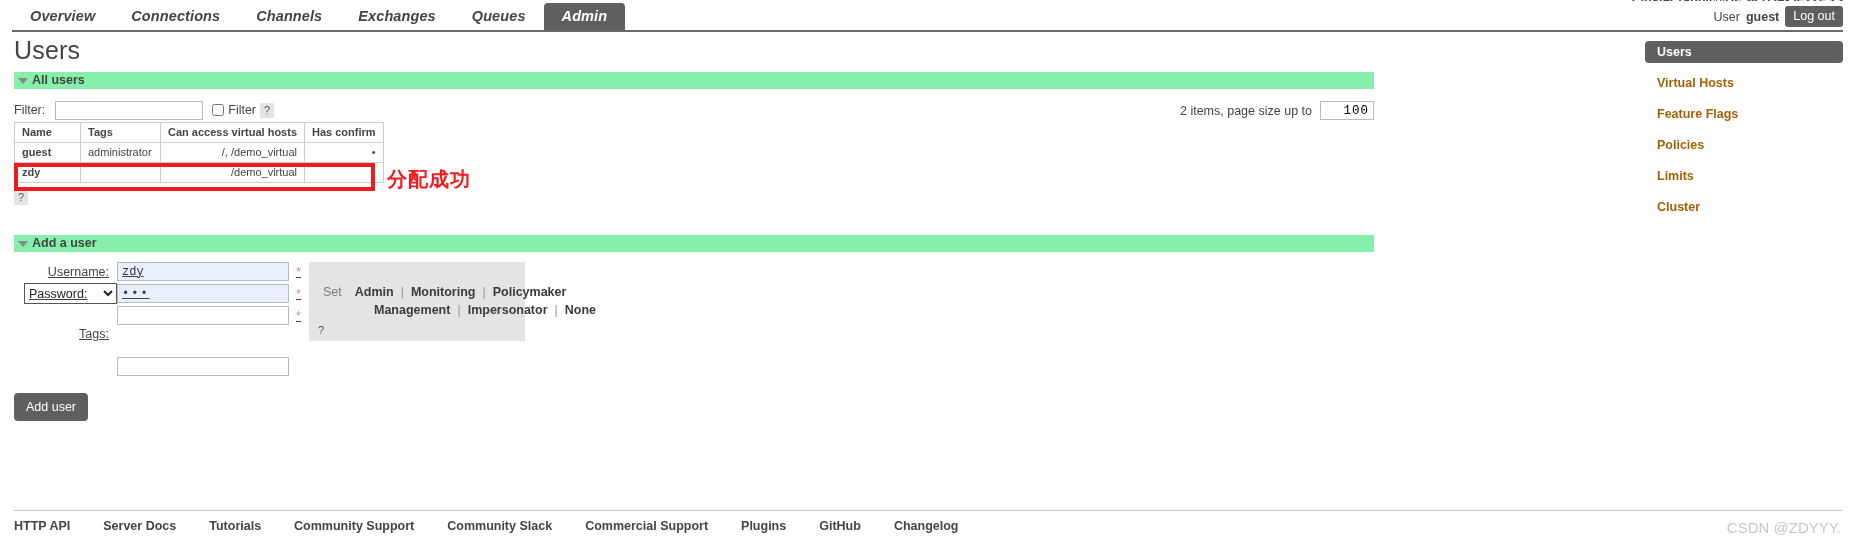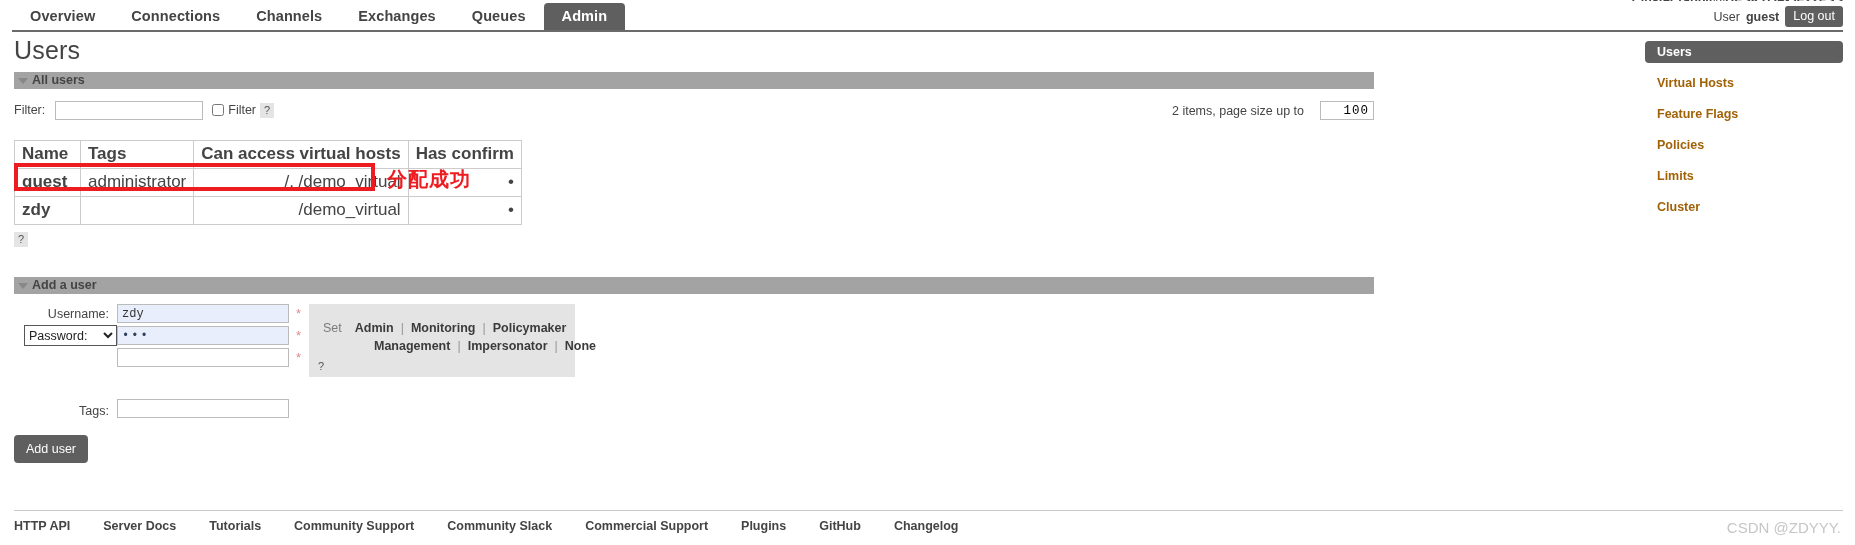--- a/index.html
+++ b/index.html
@@ -15,21 +15,21 @@
   #page { position: relative; width: 1855px; height: 545px; }
 
   
   #topnav {
     position: absolute; left: 0; top: 0; width: 1855px; height: 31px;
   }
   #nav-tabs { position: absolute; left: 12px; top: 0; display: flex; align-items: flex-end; height: 31px; }
   .nav-tab {
     padding: 6px 18px 7px 18px;
     font-size: 14.5px; font-weight: bold; color: #444;
-    letter-spacing: .1px; cursor: pointer; line-height: 15px;
+    letter-spacing: .1px; cursor: pointer; line-height: 15px; font-style: italic;
   }
   .nav-tab.active { background: #605f5f; color: #fff; border-radius: 4px 4px 0 0; }
   #nav-rule {
     position: absolute; left: 12px; top: 30px; width: 1831px; height: 2px;
     background: #6a6a6a;
   }
 
   
   #userblock {
     position: absolute; right: 12px; top: 6px;
@@ -49,21 +49,21 @@
 
   
   #main { position: absolute; left: 14px; top: 36px; width: 1360px; }
 
   h1#page-title {
     margin: 0 0 7px 0; font-size: 25px; font-weight: normal;
     color: #444; letter-spacing: .2px;
   }
 
   .section-head {
-    background: #a3a3a3; height: 17px; line-height: 17px;
+    background: #86efac; height: 17px; line-height: 17px;
     font-weight: bold; font-size: 12.5px; color: #444;
     padding-left: 18px; position: relative; cursor: pointer;
     width: 1360px;
   }
   .section-head .tri {
     position: absolute; left: 4px; top: 6px;
     width: 0; height: 0; border-left: 5px solid transparent;
     border-right: 5px solid transparent; border-top: 6px solid #888;
   }
 
@@ -79,32 +79,32 @@
   .regex-wrap { display: flex; align-items: center; margin-left: 9px; gap: 4px; }
   #regex-checkbox { width: 12px; height: 12px; margin: 0; }
   .regex-label { font-size: 12.5px; color: #444; }
   .help-q {
     background: #e4e4e4; color: #555; font-size: 11px;
     padding: 1px 4px 2px 4px; cursor: pointer; line-height: 12px;
     display: inline-block;
   }
   #paging-info {
     position: absolute; right: 0; top: 1px;
-    font-size: 12.5px; color: #444; display: flex; align-items: center; gap: 16px;
+    font-size: 12.5px; color: #444; display: flex; align-items: center; gap: 8px;
   }
   #pagesize-input {
     width: 54px; height: 19px; border: 1px solid #bbb; background: #fff;
     font-family: "Liberation Mono", monospace; font-size: 12.5px;
     text-align: right; padding: 0 4px; letter-spacing: 1px;
   }
 
   
   #users-table {
-    margin-top: 20px; border-collapse: collapse;
-    font-size: 17px; color: #444;
+    margin-top: 2px; border-collapse: collapse;
+    font-size: 11px; color: #444;
   }
   #users-table th {
     border: 1px solid #ccc; background: #fff; font-weight: bold;
     padding: 3px 7px 4px 7px; text-align: left; white-space: nowrap;
   }
   #users-table td {
     border: 1px solid #ccc; padding: 3px 7px 4px 7px; background: #fff;
   }
   #users-table td.name { font-weight: bold; }
   #users-table td.center { text-align: right; }
@@ -123,21 +123,21 @@
   }
   #annot-text {
     position: absolute; left: 387px; top: 166px;
     color: #ee1b21; font-size: 20px; font-weight: bold;
     font-family: Liberation Sans, sans-serif; letter-spacing: 1px;
     white-space: nowrap;
   }
 
   
   #addsec { margin-top: 30px; }
-  #add-form { margin-top: 10px; position: relative; }
+  #add-form { margin-top: 10px; position: relative; text-decoration: underline; }
   .frow { display: flex; align-items: center; margin-bottom: 2px; }
   .flabel {
     width: 103px; text-align: right; padding-right: 8px;
     font-size: 12.5px; color: #444;
   }
   .finput {
     width: 172px; height: 19px; border: 1px solid #bbb;
     background: #fff; font-family: "Liberation Mono", monospace;
     font-size: 12px; padding: 0 4px; color: #333;
   }
@@ -146,29 +146,29 @@
   .req { color: #e28c8c; margin-left: 7px; font-size: 13px; }
   .confirm-note { margin-left: 9px; font-size: 12.5px; color: #444; }
 
   #pw-select {
     width: 93px; height: 21px; font-family: "Liberation Sans", sans-serif;
     font-size: 12.5px; color: #222; background: #fff;
     border: 1px solid #555; margin-left: 10px; margin-right: 8px;
   }
   .pw-row-label-slot { width: 103px; display: flex; justify-content: flex-start; }
 
-  #tags-row { align-items: flex-end; }
+  #tags-row { align-items: flex-start; }
   #tags-input-wrap { display: flex; flex-direction: column; }
   #tags-spacer { height: 30px; }
 
   
   #tagset {
     position: absolute; left: 295px; top: 0;
-    background: #e4e4e4; width: 266px;
-    padding: 16px 0 0 0;
+    background: #e4e4e4; width: 216px;
+    padding: 22px 0 0 0;
   }
   #tagset .ts-line { display: flex; align-items: baseline; padding: 1px 8px 3px 14px; }
   #tagset .ts-set { color: #7b7b7b; font-size: 12.5px; margin-right: 13px; }
   #tagset .ts-links { font-size: 12.5px; }
   #tagset .ts-links2 { font-size: 12.5px; margin-left: 51px; }
   .taglink { color: #3b3b3b; font-weight: bold; cursor: pointer; }
   .tagsep { color: #999; margin: 0 7px; }
   #tagset .ts-help { padding: 3px 0 3px 5px; }
 
   #add-user-btn {

